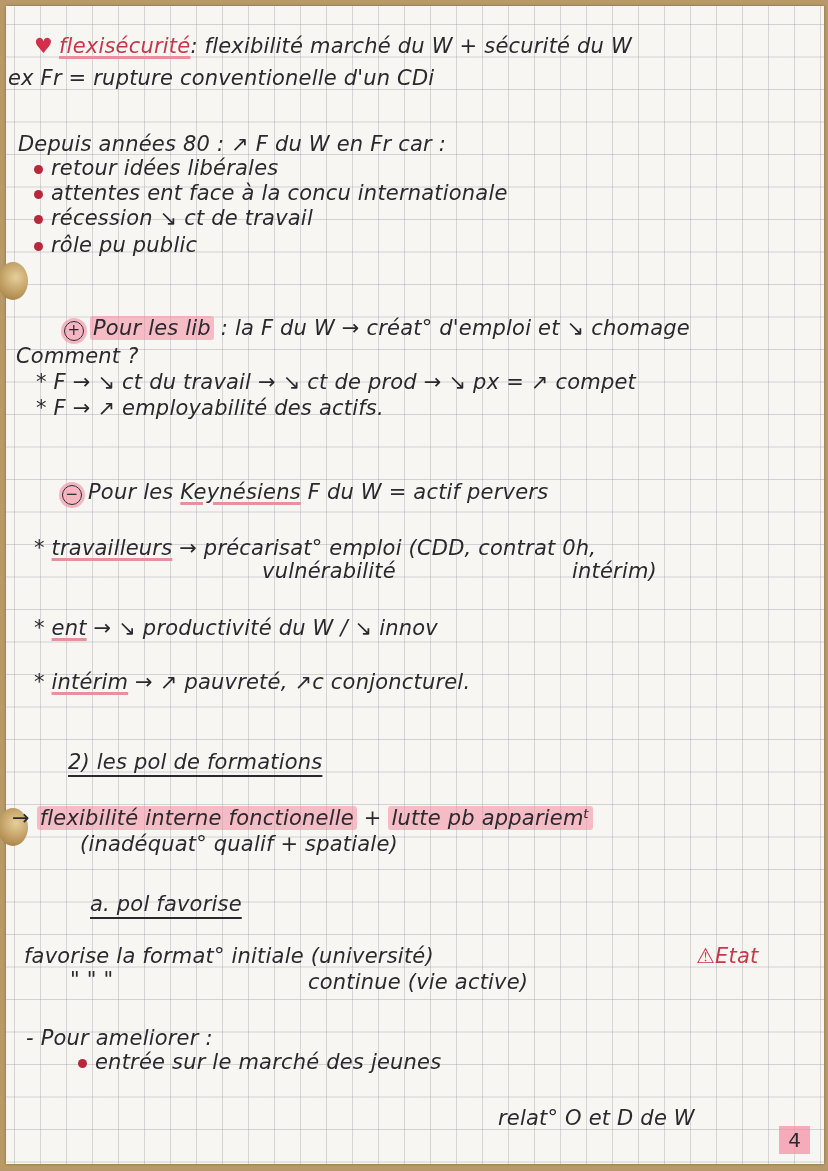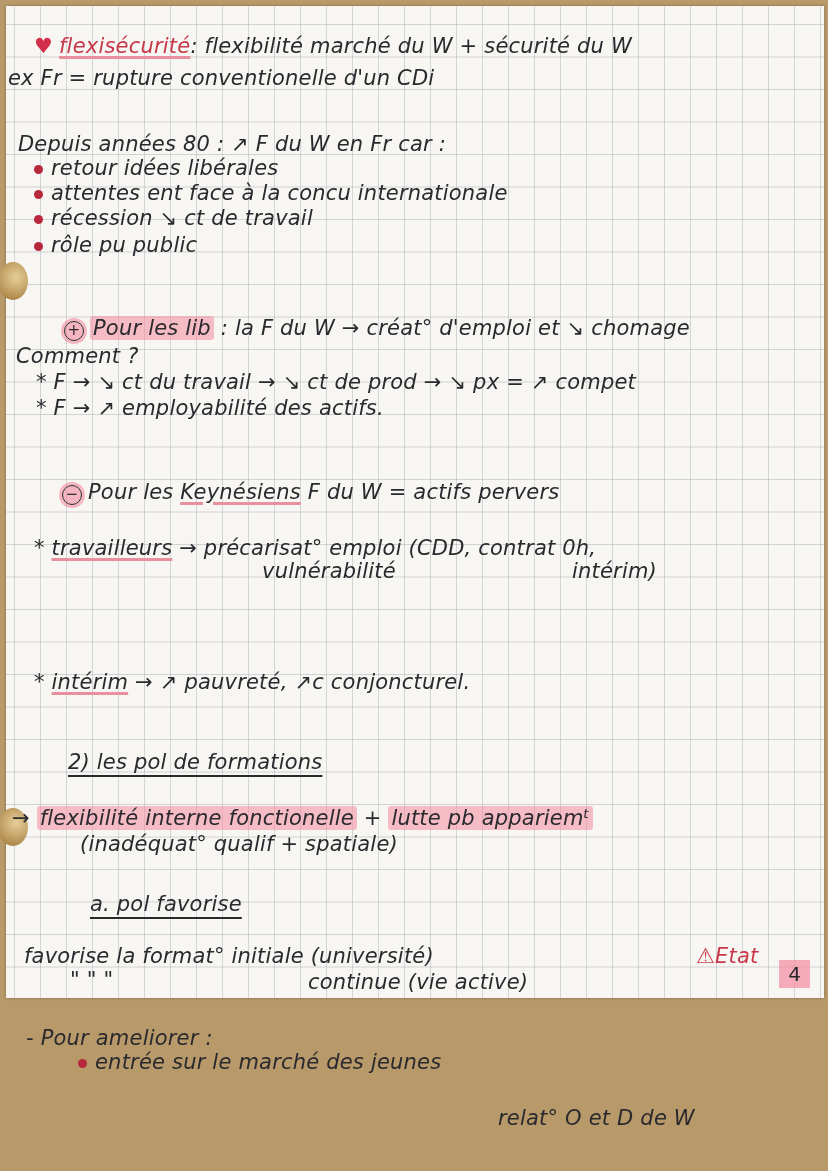--- a/index.html
+++ b/index.html
@@ -2,21 +2,21 @@
 <html><head>
 <meta charset="utf-8">
 <style>
   html, body { margin:0; padding:0; }
   body {
     width:828px; height:1171px; overflow:hidden;
     background:#b89a6a;
     font-family: "DejaVu Sans", sans-serif;
   }
   .page {
-    position:absolute; left:6px; top:6px; width:818px; height:992px;
+    position:absolute; left:6px; top:6px; width:818px; height:1158px;
     background-color:#f7f6f3;
     background-image:
       linear-gradient(to right, rgba(150,150,160,0.35) 1px, transparent 1px),
       linear-gradient(to bottom, rgba(150,150,160,0.38) 1px, transparent 1px);
     background-size:26px 32.5px, 26px 32.5px;
     background-position:8px 0px, 0px 18px;
     box-shadow: 0 0 3px rgba(0,0,0,0.3);
   }
   .hole {
     position:absolute; width:30px; height:38px; border-radius:50%;
@@ -56,27 +56,30 @@
   <div class="line" style="left:28px; top:227px;"><span class="dot"></span><span>rôle pu public</span></div>
 
   <div class="line" style="left:58px; top:310px;">
     <span class="sign">+</span><span class="hl">Pour les lib</span><span> : la F du W → créat° d'emploi et ↘ chomage</span>
   </div>
   <div class="line" style="left:10px; top:338px;">Comment ?</div>
   <div class="line" style="left:30px; top:364px;">* F → ↘ ct du travail → ↘ ct de prod → ↘ px = ↗ compet</div>
   <div class="line" style="left:30px; top:390px;">* F → ↗ employabilité des actifs.</div>
 
   <div class="line" style="left:56px; top:474px;">
-    <span class="sign">−</span><span>Pour les </span><span class="ul-red">Keynésiens</span><span> F du W = actifs pervers</span>
+    <span class="sign">−</span><span>Pour les </span><span class="ul-red">Keynésiens</span><span> F du W = actif pervers</span>
   </div>
   <div class="line" style="left:28px; top:530px;">
     <span>* </span><span class="ul-red">travailleurs</span><span> → précarisat° emploi (CDD, contrat 0h,</span>
   </div>
   <div class="line" style="left:256px; top:553px;">vulnérabilité</div>
   <div class="line" style="left:566px; top:553px;">intérim)</div>
+  <div class="line" style="left:28px; top:610px;">
+    <span>* </span><span class="ul-red">ent</span><span> → ↘ productivité du W / ↘ innov</span>
+  </div>
   <div class="line" style="left:28px; top:664px;">
     <span>* </span><span class="ul-red">intérim</span><span> → ↗ pauvreté, ↗c conjoncturel.</span>
   </div>
 
   <div class="line ul" style="left:62px; top:744px;">2) les pol de formations</div>
   <div class="line" style="left:6px; top:800px;">
     <span>→</span>
     <span class="hl">flexibilité interne fonctionelle</span><span> + </span><span class="hl">lutte pb appariemᵗ</span>
   </div>
   <div class="line" style="left:74px; top:826px;">(inadéquat° qualif + spatiale)</div>

